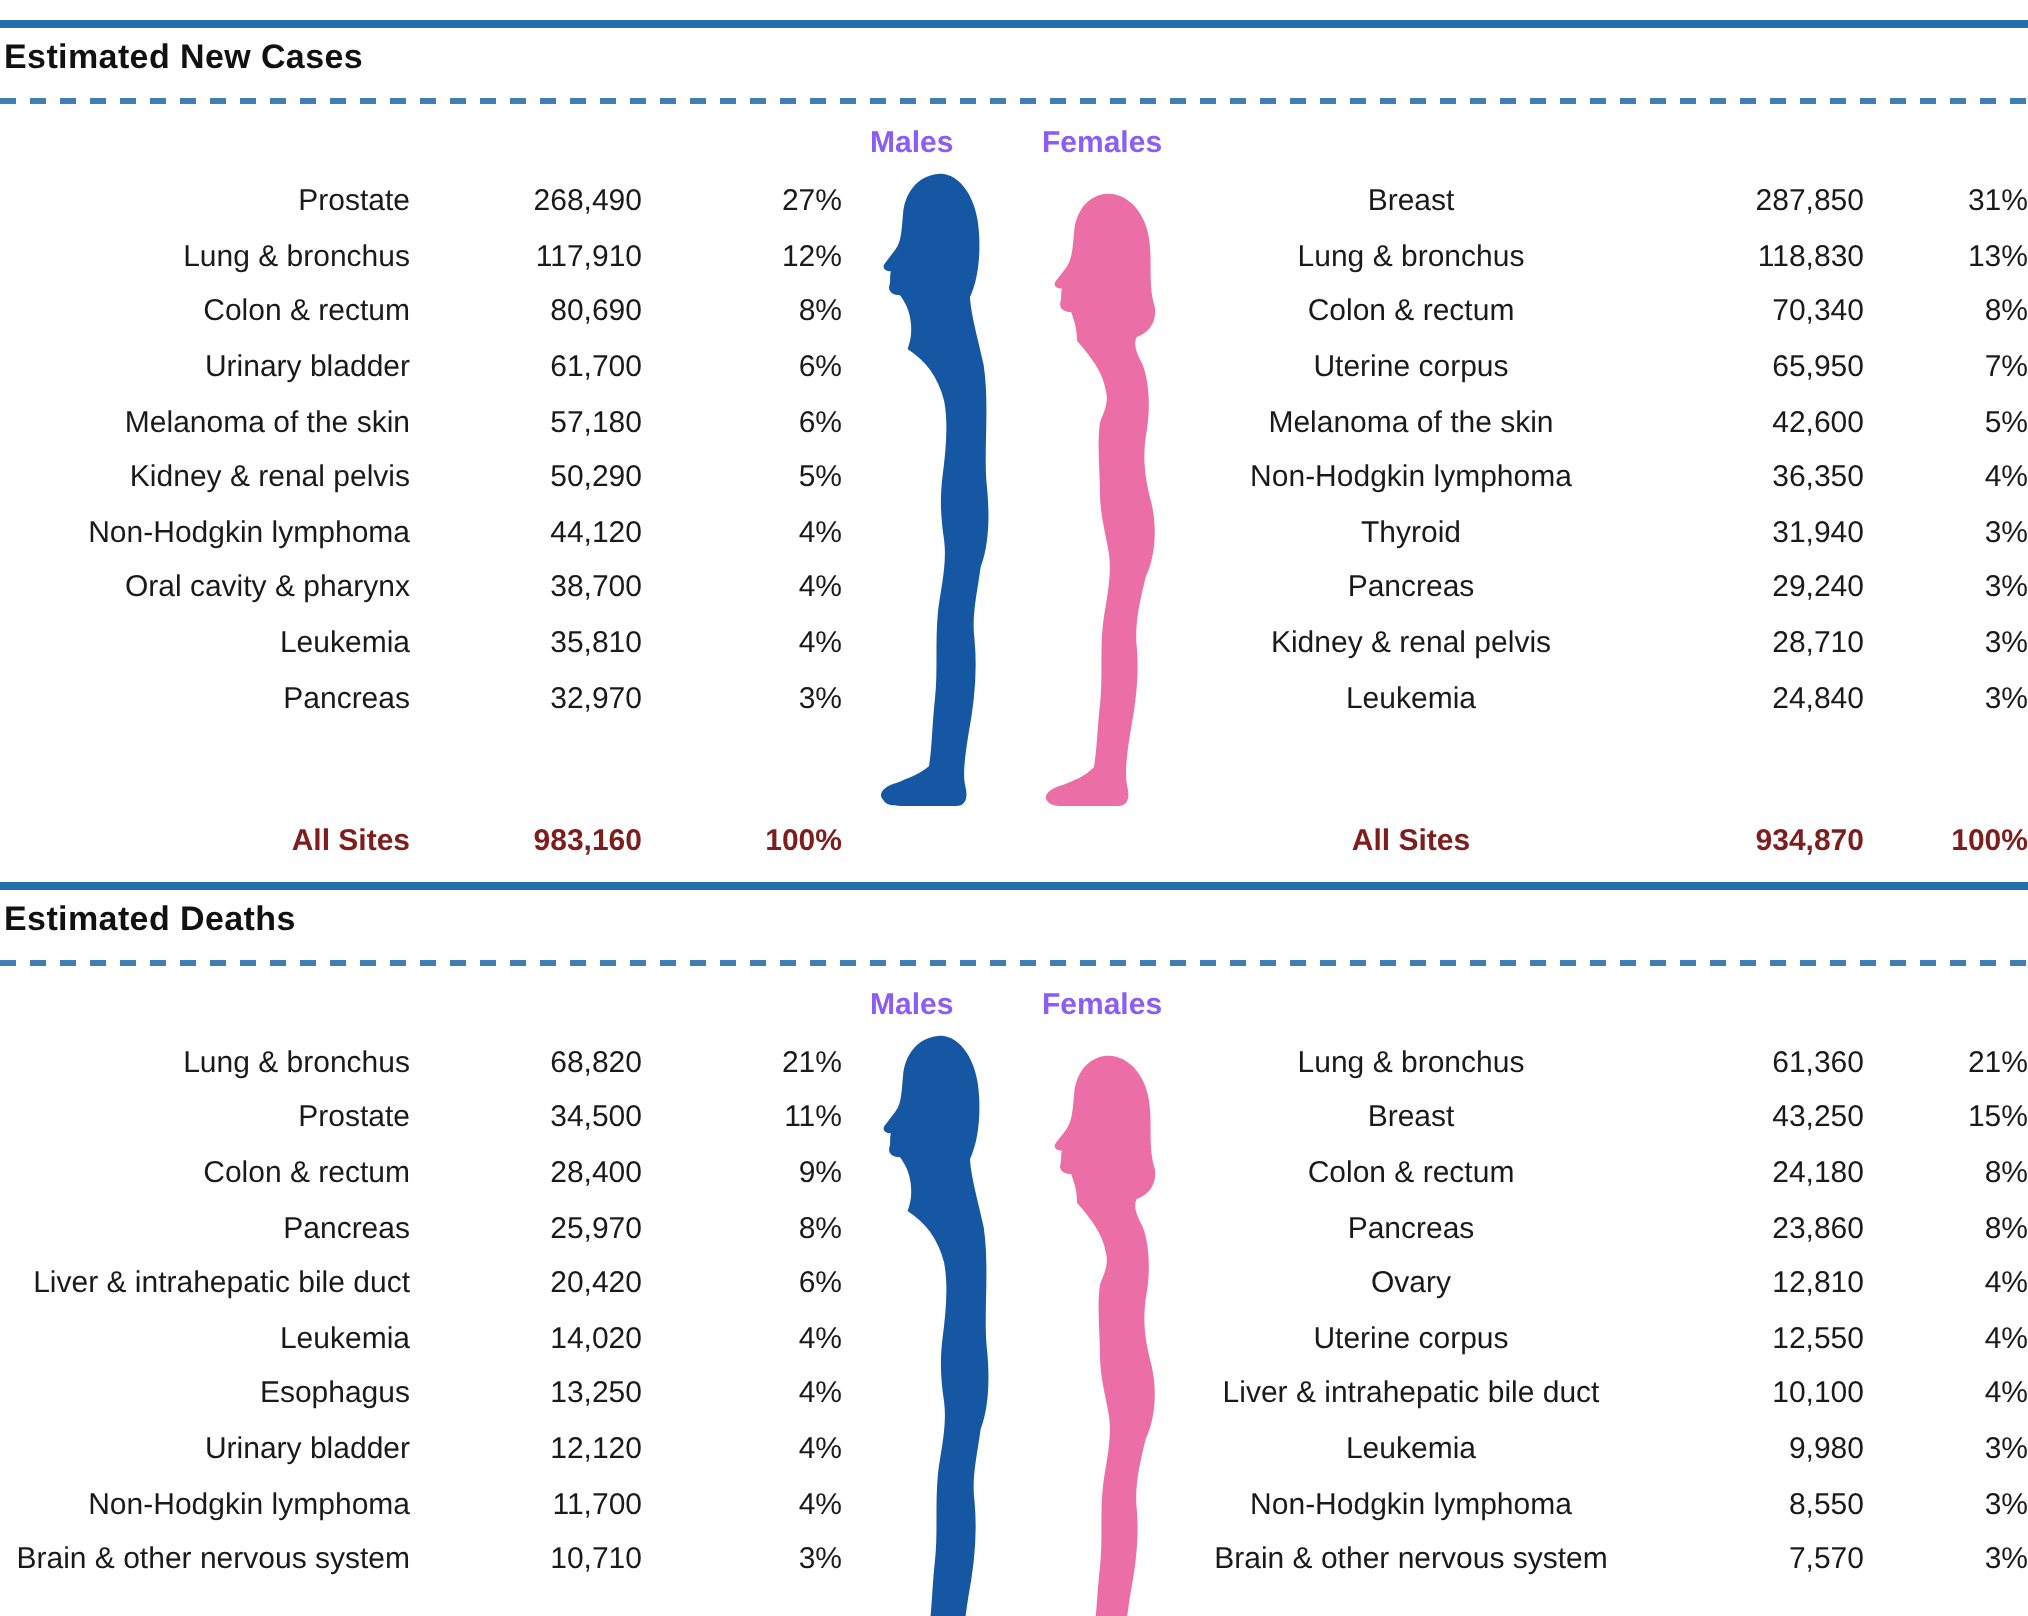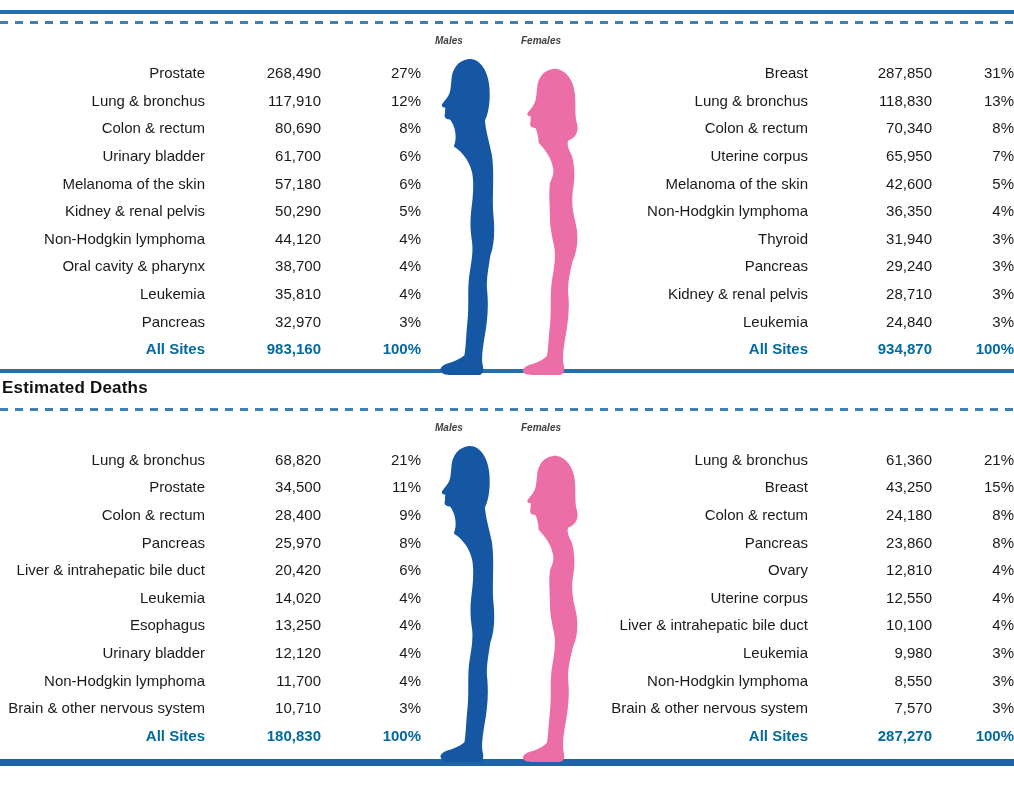--- a/index.html
+++ b/index.html
@@ -24,48 +24,49 @@
     height:3px; margin-top:7px;
     background:repeating-linear-gradient(90deg, var(--dash,#3f7fb3) 0 8px, transparent 8px 15px);
   }
   .content {
     display:flex; margin-top:9px; padding-bottom:6px;
   }
   .ltable { width:421px; }
   .rtable { flex:1; padding-left:5px; }
   .figures { width:177px; position:relative; }
   .fig-label {
-    position:absolute; top:2px; font-size:10px; font-weight:bold; color:#404040;font-style:italic;
+    position:absolute; top:2px; font-size:15px; font-weight:bold; color:#8b5cf6;
   }
   .fig-label.m { left:14px; }
   .fig-label.f { left:100px; }
   .fig { position:absolute; }
   .fig.m { left:10px; top:24px; width:76px; height:318px; }
   .fig.f { left:94px; top:32px; width:76px; height:310px; }
   .thead-spacer { height:26px; }
   .trow {
     display:flex; align-items:center; height:27.6px; font-size:15px;gap:20px;
   }
-  .trow.total { font-weight:bold; color:#0369a1; }
+  .trow.total { font-weight:bold; color:#7f1d1d;margin-top:44px; }
   .ltable .site { flex:1; text-align:right; padding-right:2px; }
   .ltable .num  { width:94px; text-align:right; }
   .ltable .pct  { width:80px; text-align:right; }
-  .rtable .site { flex:1; text-align:right; }
+  .rtable .site { flex:1; text-align:center; }
   .rtable .num  { width:104px; text-align:right; }
   .rtable .pct  { width:62px; text-align:right; }
   .bottom-rule-wrap { margin-top:4px; }
 </style>
 </head>
 <body>
 
 <div class="page">
 
   <div class="rule"></div>
 
   <div class="section">
+    <div class="section-title">Estimated New Cases</div>
     <div class="dashed"></div>
     <div class="content">
       <div class="ltable">
         <div class="thead-spacer"></div>
         <div>
             <div class="trow">
               <span class="site">Prostate</span>
               <span class="num">268,490</span>
               <span class="pct">27%</span>
             </div>

